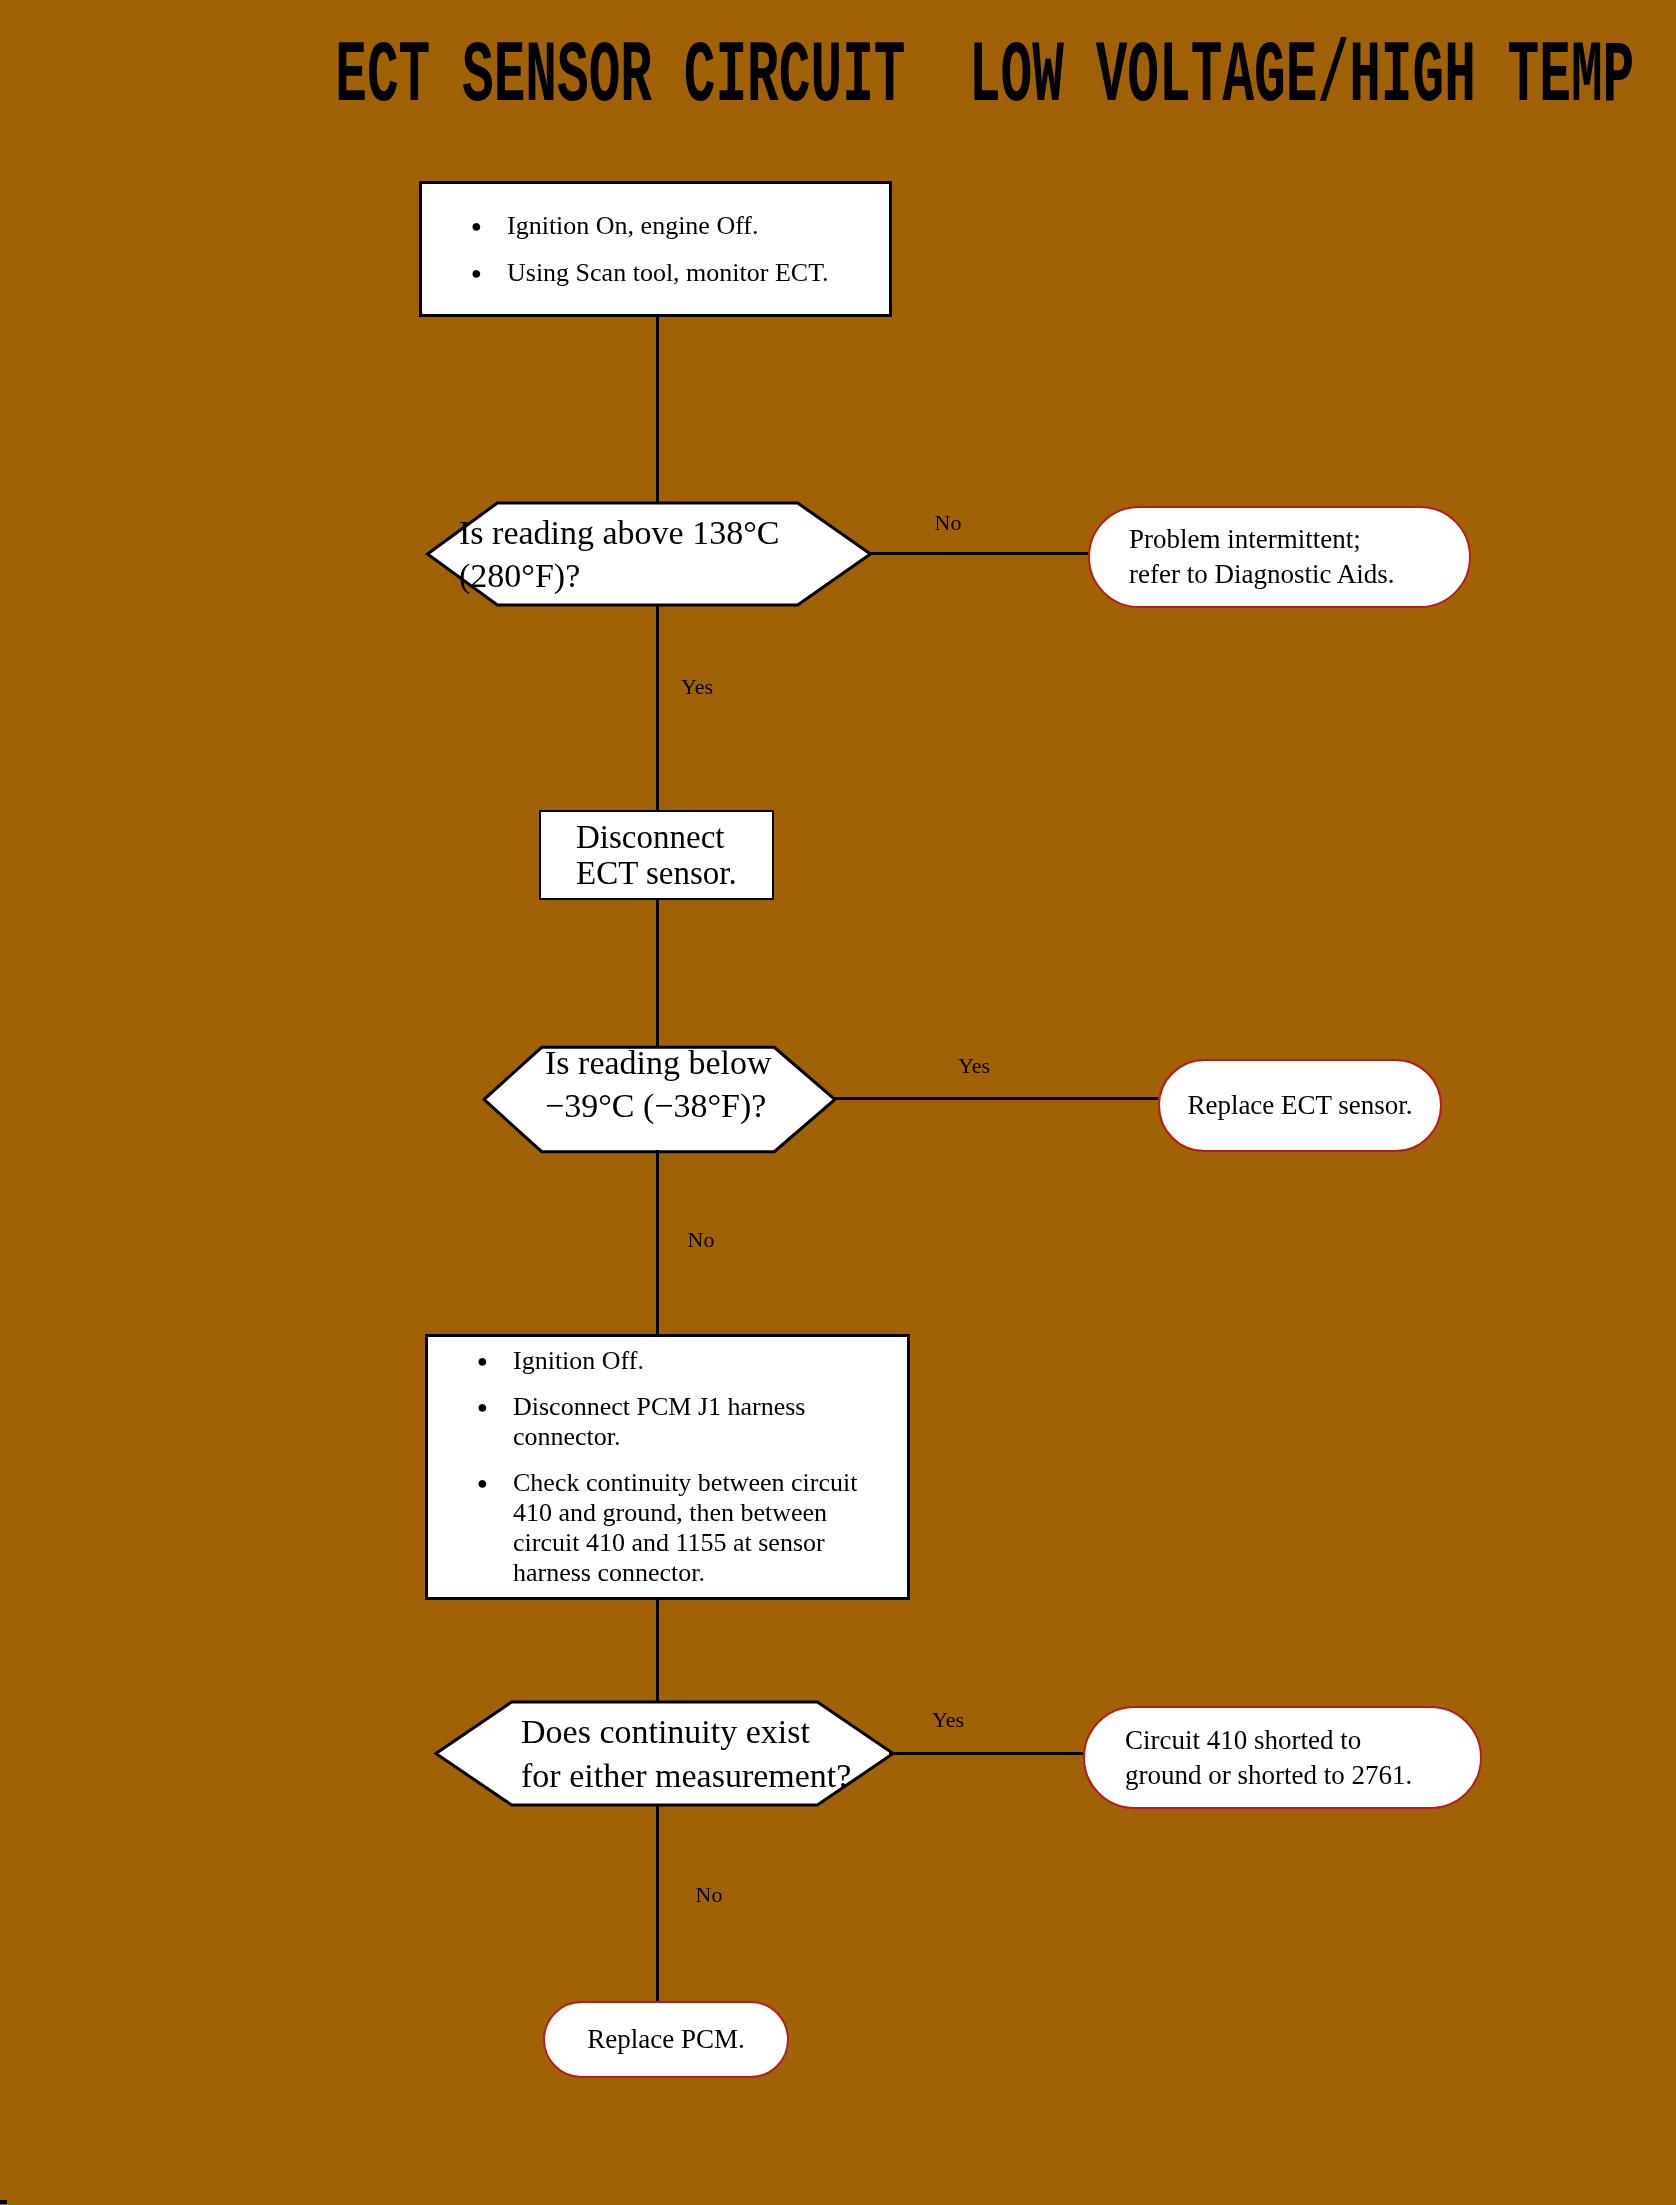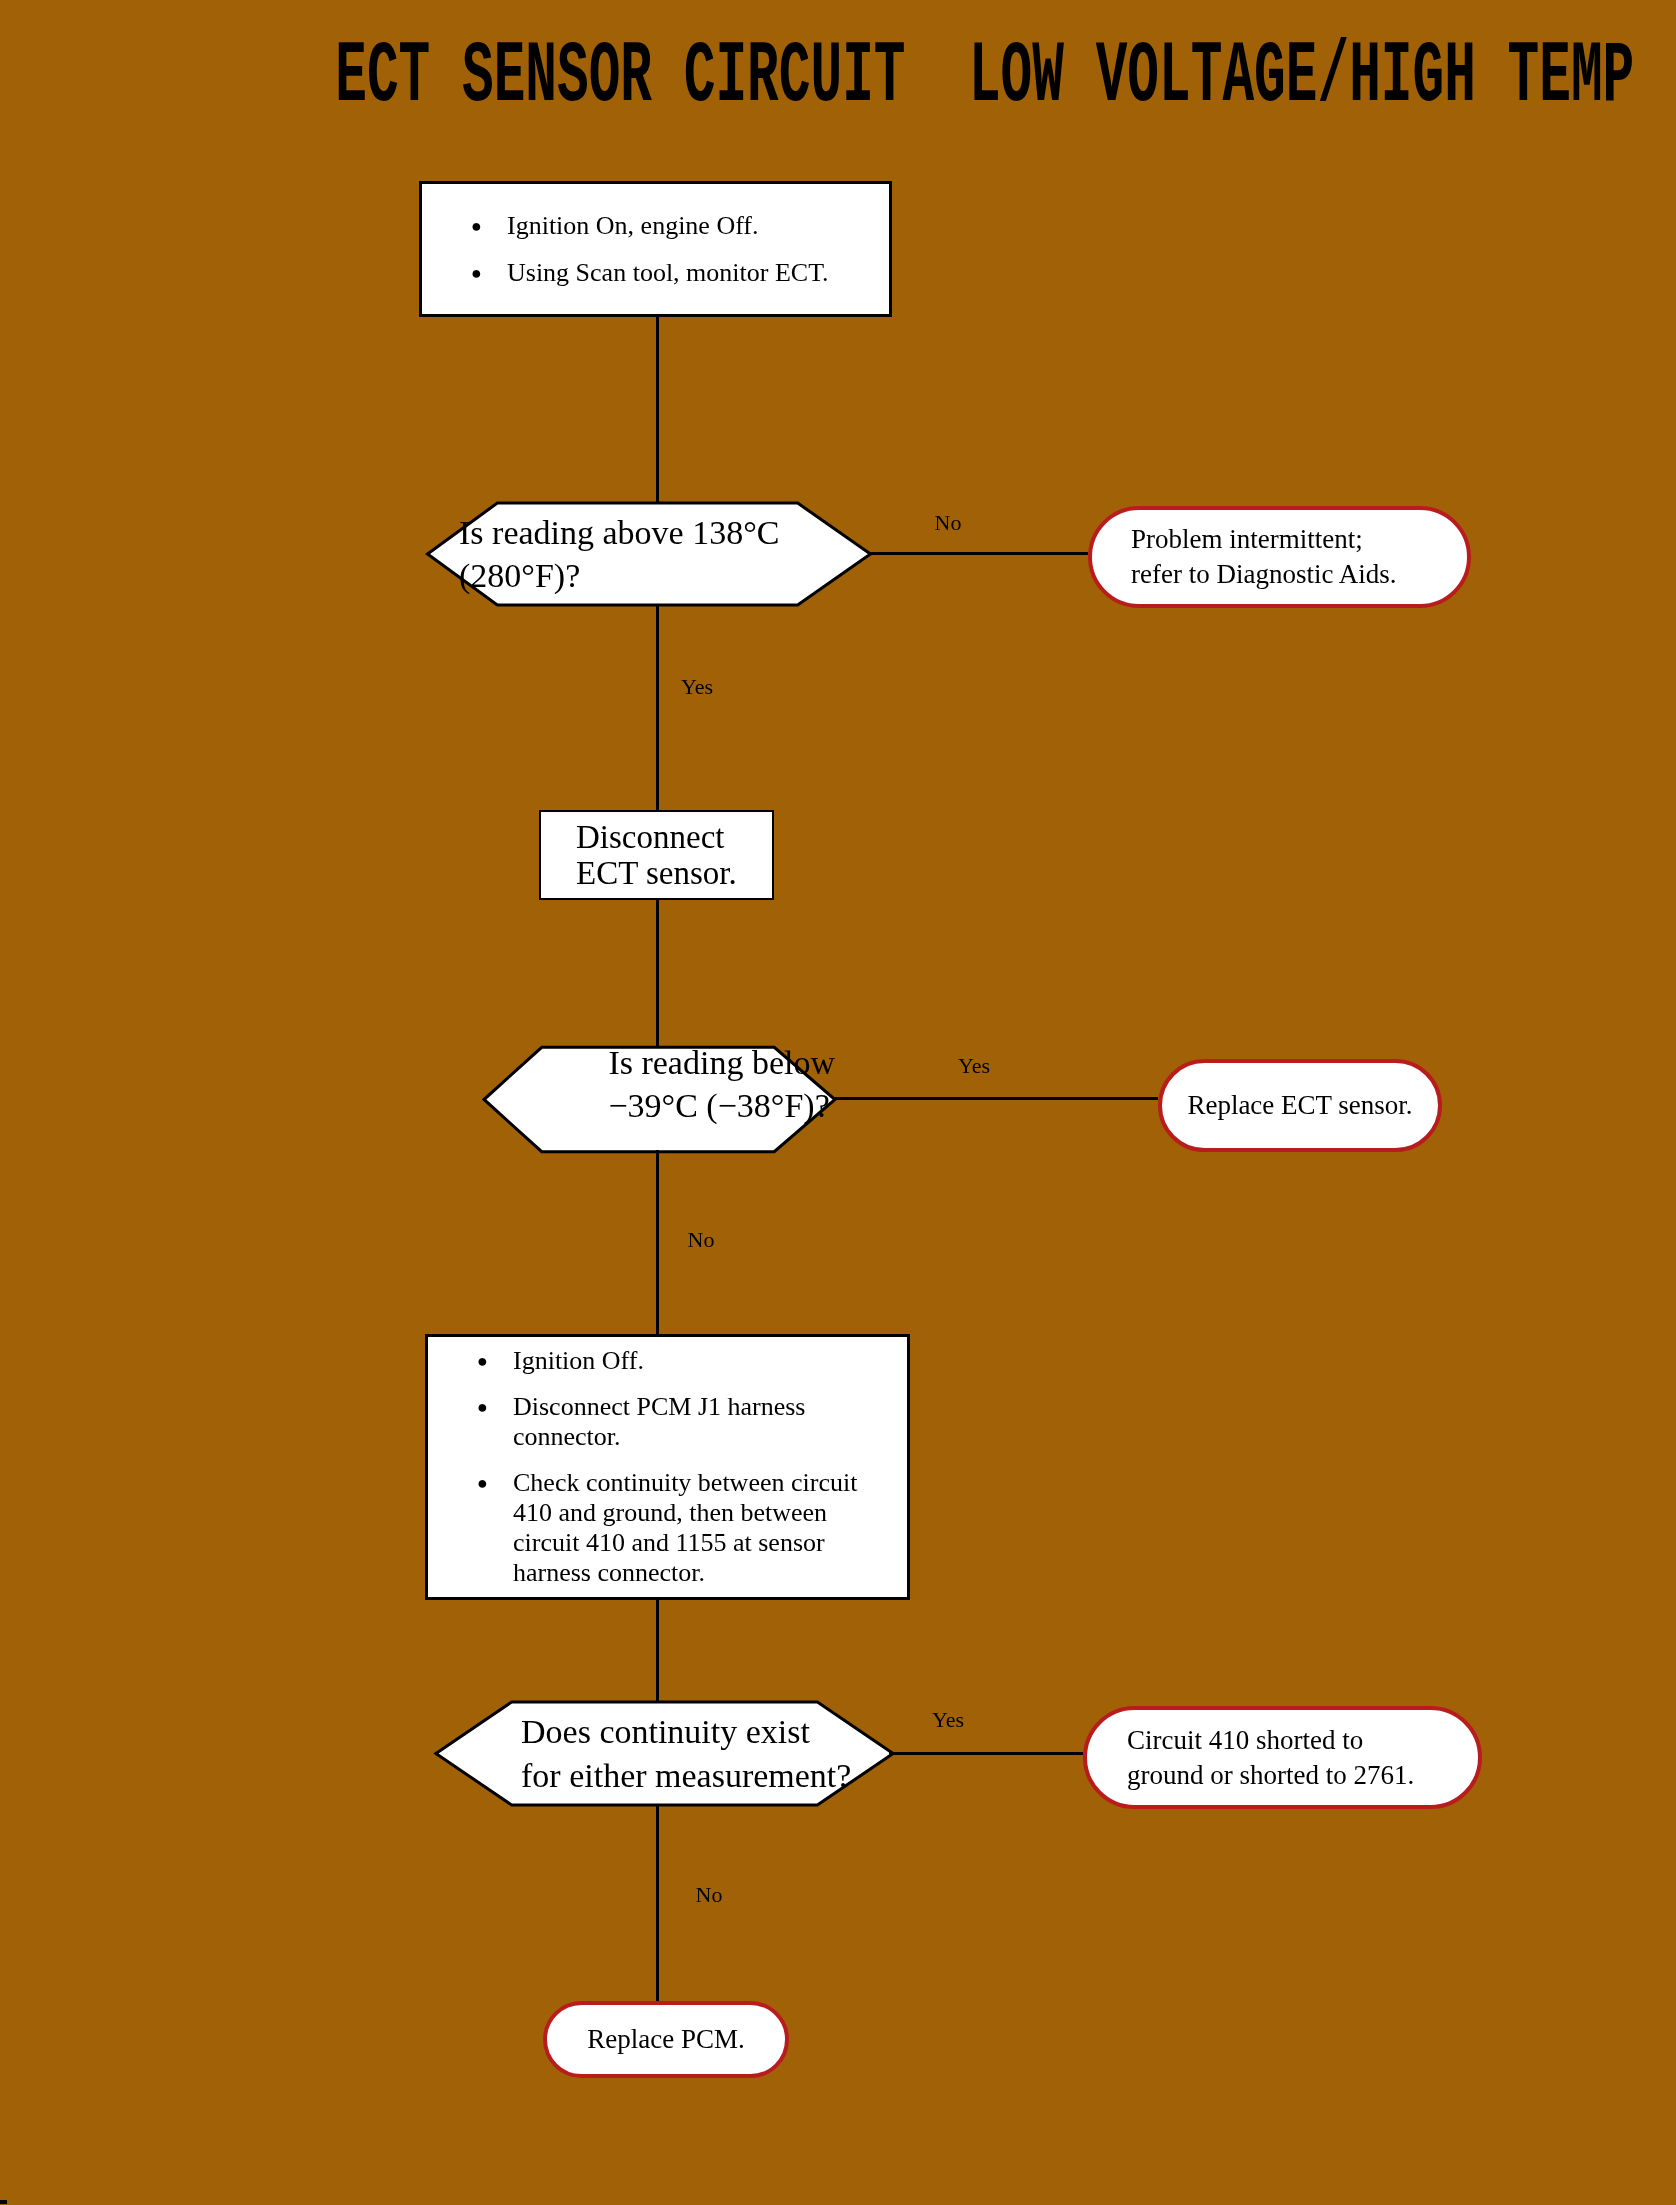--- a/index.html
+++ b/index.html
@@ -19,21 +19,21 @@
   .dot{flex:0 0 36px;width:36px;font-size:18px;line-height:30px;}
   .btext{font-size:26px;line-height:30px;white-space:pre-line;}
 
   .plainbox-text{font-size:33px;line-height:1.1;white-space:pre-line;padding-left:35px;}
 
   .hexsvg{position:absolute;}
   .hextext{position:absolute;display:flex;align-items:center;
            font-size:34px;line-height:1.27;}
   .hextext .inner{text-align:left;white-space:pre-line;}
 
-  .stadium{position:absolute;box-sizing:border-box;border:4px solid #b91c1c;border-radius:607px;
+  .stadium{position:absolute;box-sizing:border-box;border:2px solid #b91c1c;border-radius:607px;
            background:#fff;display:flex;align-items:center;}
   .stext{font-size:27px;line-height:1.28;white-space:pre-line;}
   .stadium.centered .stext{width:100%;text-align:center;}
 
   .lbl{position:absolute;width:122px;text-align:center;font-size:22px;line-height:1;}
   .lbl.left{text-align:left;width:97px;}
 
   .artifact{position:absolute;background:#000;}
 </style>
 </head>
@@ -79,21 +79,21 @@
   <div class="box" style="left:539px;top:810px;width:235px;height:90px;border-width:2.4px;">
     <div class="plainbox-text">Disconnect
 ECT sensor.</div>
   </div>
 
   <div class="vline" style="left:656px;top:899px;width:3px;height:149px;"></div>
 
   <svg class="hexsvg" style="left:481px;top:1044px;" width="357" height="111" viewBox="0 0 588 182">
     <polygon points="5,91 100,5 483,5 583,91 483,177 100,177" fill="#fff" stroke="#000" stroke-width="5"></polygon>
   </svg>
-  <div class="hextext" style="left:484px;top:1047px;width:351px;height:74px;padding-left:61px;box-sizing:border-box;justify-content:flex-end;">
+  <div class="hextext" style="left:484px;top:1047px;width:351px;height:74px;padding-left:61px;box-sizing:border-box;">
     <div class="inner">Is reading below
 −39°C (−38°F)?</div>
   </div>
 
   <div class="hline" style="left:835px;top:1097px;width:323px;height:3px;"></div>
   <div class="lbl" style="left:913px;top:1055px;">Yes</div>
 
   <div class="stadium centered" style="left:1158px;top:1059px;width:284px;height:93px;">
     <div class="stext">Replace ECT sensor.</div>
   </div>

